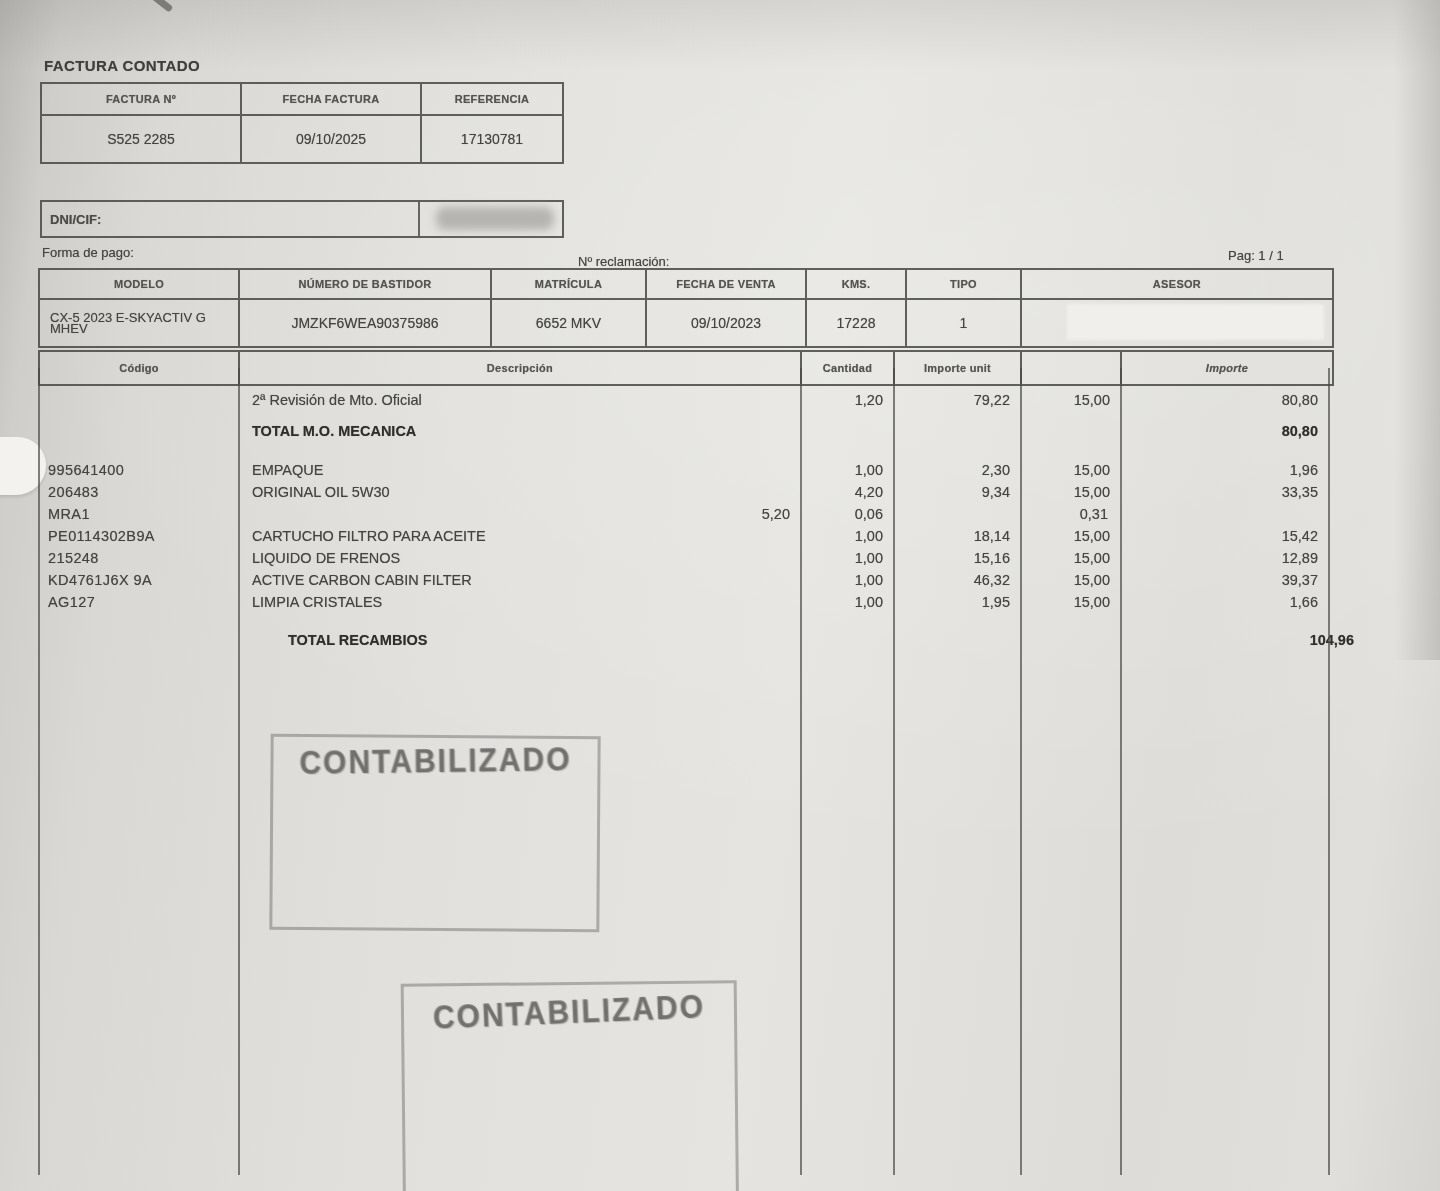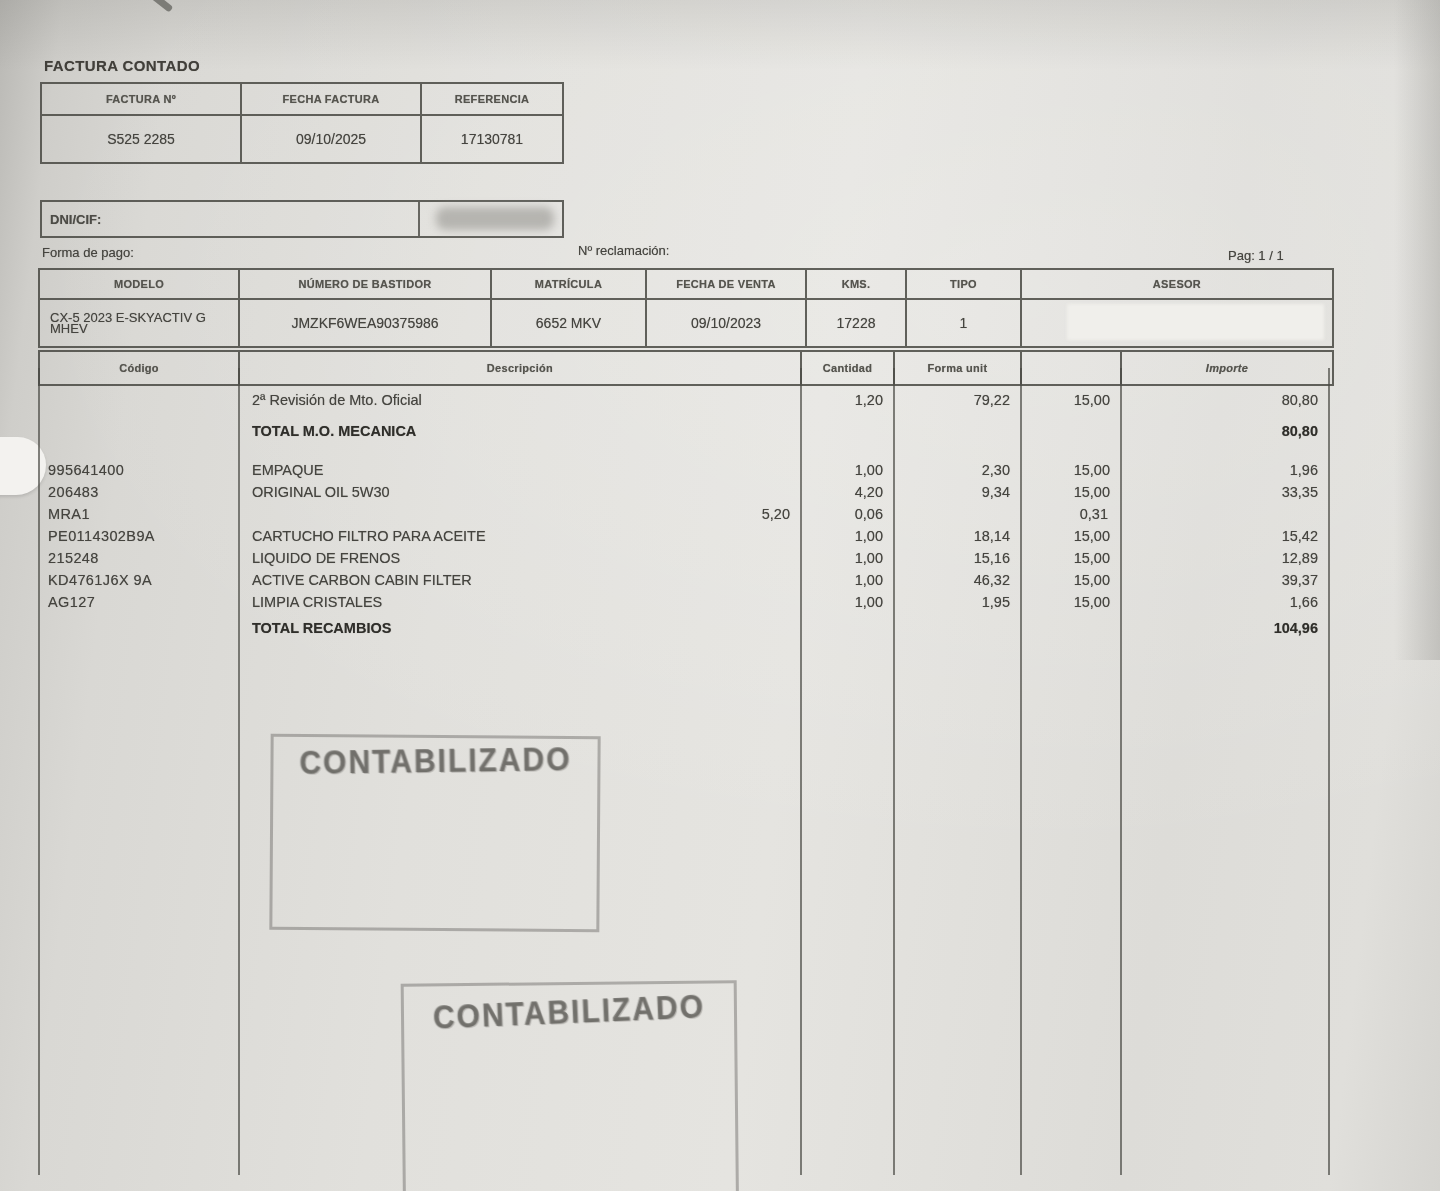--- a/index.html
+++ b/index.html
@@ -36,21 +36,21 @@
   .inv-head{height:30px;border-bottom:2px solid rgba(72,72,66,.85);}
   .inv-vals{height:46px;}
   
   .dni-box{position:absolute;left:40px;top:200px;width:520px;height:34px;display:flex;align-items:center;}
   .dni-box .dni-label{font-size:13px;font-weight:700;padding-left:8px;color:#4c4b46;}
   .dni-div{position:absolute;left:376px;top:0;bottom:0;width:2px;background:rgba(72,72,66,.8);}
   .redact-gray{position:absolute;left:394px;top:5px;width:118px;height:23px;
     background:rgba(176,175,171,.9);border-radius:9px;filter:blur(4px);}
   
   .forma-pago{position:absolute;left:42px;top:245px;}
-  .reclamacion{position:absolute;left:578px;top:243px;}
+  .reclamacion{position:absolute;left:578px;top:254px;}
   .pag{position:absolute;left:1228px;top:248px;}
   
   .veh-table{position:absolute;left:38px;top:268px;width:1292px;}
   .veh-row{display:grid;grid-template-columns:200px 252px 155px 160px 100px 115px 310px;}
   .veh-row > div{border-right:2px solid rgba(72,72,66,.85);position:relative;}
   .veh-row > div:last-child{border-right:none;}
   .veh-head{height:28px;border-bottom:2px solid rgba(72,72,66,.85);}
   .veh-vals{height:46px;}
   .modelo-val{font-size:13px;line-height:11px;padding:0 10px;}
   .redact-light{position:absolute;left:45px;right:8px;top:4px;bottom:6px;
@@ -61,21 +61,21 @@
   .items-head > div{border-right:2px solid rgba(72,72,66,.85);}
   .items-head > div:last-child{border-right:none;font-style:italic;}
   
   .items-body{position:absolute;left:38px;top:368px;width:1292px;height:807px;}
   .vline{position:absolute;top:0;bottom:0;width:2px;background:rgba(72,72,66,.68);}
   .irow{display:grid;grid-template-columns:200px 562px 93px 127px 100px 210px;
     height:22px;line-height:22px;font-size:14.5px;}
   .irow:nth-child(1){margin-top:21px;}
   .irow:nth-child(2){margin-top:9px;}
   .irow:nth-child(3){margin-top:17px;}
-  .irow:nth-child(10){margin-top:4px;}
+  .irow:nth-child(10){margin-top:16px;padding-left:36px;}
   .cell{white-space:nowrap;overflow:visible;}
   .c-code{padding-left:10px;letter-spacing:.4px;}
   .c-desc{padding-left:14px;}
   .c-num{text-align:right;padding-right:10px;}
   .c-imp{padding-right:12px;}
   .irow-total .c-desc,.irow-total .c-imp{font-weight:700;color:#2f2e2a;}
   
   .stamp{position:absolute;border:3px solid rgba(96,94,90,.42);}
   .stamp-1{left:270px;top:735px;width:324px;height:190px;transform:rotate(.4deg);}
   .stamp-2{left:402px;top:982px;width:330px;height:250px;transform:rotate(-.6deg);}
@@ -140,21 +140,21 @@
       <div class="vcell ink">
         <span class="redact-light"></span>
       </div>
     </div>
   </div>
 
   <div class="items-head bordered">
     <div class="hcell ink">Código</div>
     <div class="hcell ink">Descripción</div>
     <div class="hcell ink">Cantidad</div>
-    <div class="hcell ink">Forma unit</div>
+    <div class="hcell ink">Importe unit</div>
     <div class="hcell ink"></div>
     <div class="hcell ink">Importe</div>
   </div>
 
   <div class="items-body">
     <div class="vline" style="left:0"></div>
     <div class="vline" style="left:200px"></div>
     <div class="vline" style="left:762px"></div>
     <div class="vline" style="left:855px"></div>
     <div class="vline" style="left:982px"></div>

